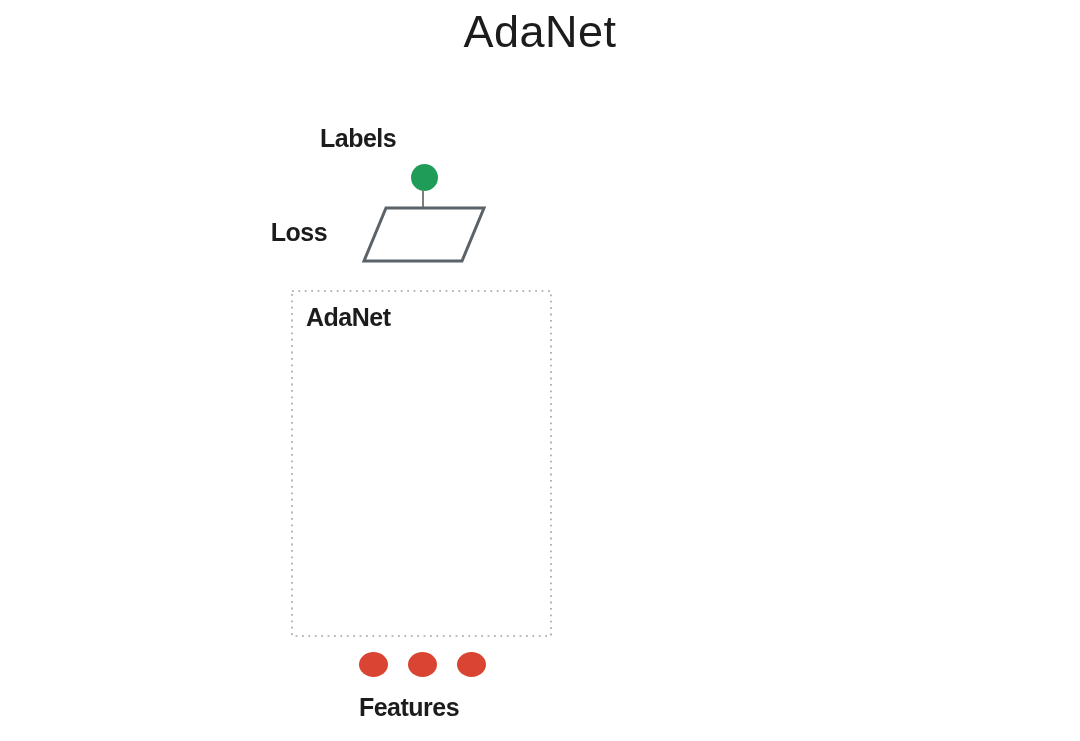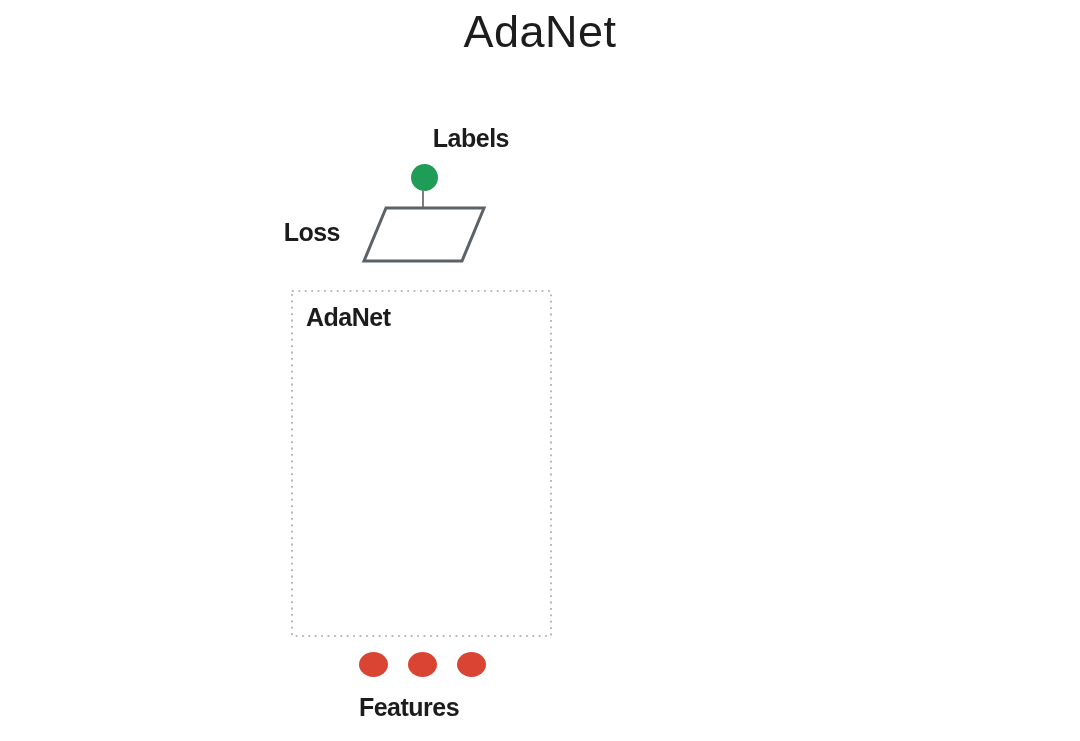--- a/index.html
+++ b/index.html
@@ -30,23 +30,23 @@
   .diagram-label {
     position: absolute;
     font-size: 25px;
     font-weight: 700;
     letter-spacing: -0.5px;
     color: var(--text, #1c1c1c);
     line-height: 1.2;
   }
   .labels-label {
     top: 123px;
-    left: 309px;
+    left: 320px;
     width: 200px;
-    text-align: right;
+    text-align: left;
   }
   .label-dot {
     position: absolute;
     left: 411px;
     top: 164px;
     width: 27px;
     height: 27px;
     border-radius: 50%;
     background: var(--label-node-green, #1f9d58);
   }
@@ -66,23 +66,23 @@
     height: 68px;
   }
   .loss-shape polygon {
     fill: #ffffff;
     stroke: var(--shape-stroke, #5b6368);
     stroke-width: 3;
     stroke-linejoin: miter;
   }
   .loss-label {
     top: 217px;
-    left: 230px;
+    left: 244px;
     width: 110px;
-    text-align: right;
+    text-align: center;
   }
   .adanet-box {
     position: absolute;
     left: 291px;
     top: 290px;
     width: 261px;
     height: 347px;
   }
   .adanet-box svg {
     position: absolute;

